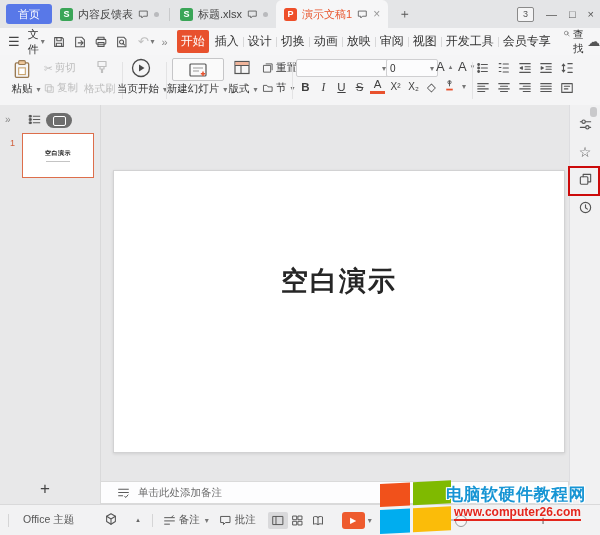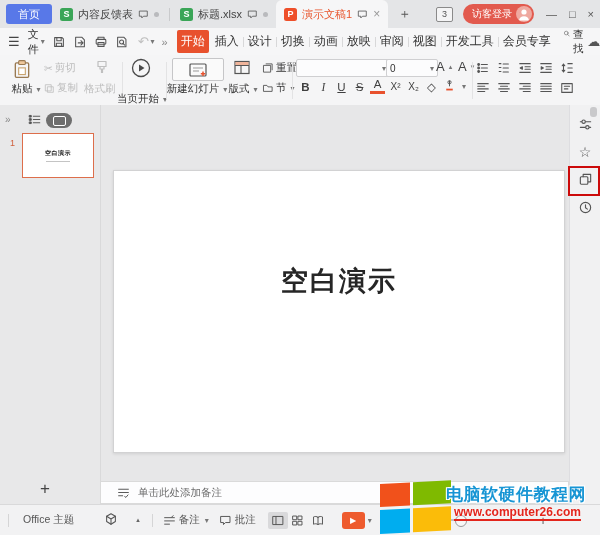--- a/index.html
+++ b/index.html
@@ -128,29 +128,20 @@
     <span class="badge p">P</span>
     <span>演示文稿1</span>
     <svg class="svgic" width="11" height="11" viewBox="0 0 16 16">
         <path d="M2.5 3h11v7.5H8L5.5 13v-2.5h-3z"></path>
       </svg>
     <span class="tab-close">×</span>
   </div>
   <span class="newtab">＋</span>
   <div class="tab-right">
     <div class="doc-count">3</div>
-    <div class="login">
-      <span>访客登录</span>
-      <span class="avatar">
-        <svg width="16" height="16" viewBox="0 0 16 16">
-            <circle cx="8" cy="6" r="2.6" fill="#fff"></circle>
-            <path d="M3 14.5c.5-3 2.3-4.3 5-4.3s4.5 1.3 5 4.3z" fill="#fff"></path>
-          </svg>
-      </span>
-    </div>
     <div class="win">
       <span>—</span>
       <span>□</span>
       <span>×</span>
     </div>
   </div>
 </div>
 
 <div class="menubar">
   <span class="mb-ham">☰</span>
@@ -260,21 +251,21 @@
   </div>
   <div class="rb dis" style="left:84px;top:27px">格式刷</div>
   <div class="rdiv" style="left:122px"></div>
 
   <div class="rb" style="left:130px;top:2px">
     <svg width="22" height="22" viewBox="0 0 22 22">
         <circle cx="11" cy="11" r="8.5" fill="none" stroke="#4a4a4a" stroke-width="1.3"></circle>
         <path d="M9 7.5v7l5.5-3.5z" fill="#4a4a4a"></path>
       </svg>
   </div>
-  <div class="rb rlabel" style="left:112px;top:37px;width:60px">
+  <div class="rb rlabel" style="left:112px;top:27px;width:60px">
     <span>当页开始</span>
       <span class="car">▾</span>
   </div>
   <div class="rdiv" style="left:166px"></div>
 
   <div class="rb" style="left:172px;top:3px;width:50px;height:21px;border:1px solid #c6c6c8;background:#fafafa;border-radius:2px;display:flex;align-items:center;justify-content:center">
     <svg width="20" height="16" viewBox="0 0 20 16">
         <rect x="2" y="2" width="16" height="12" rx="1" fill="none" stroke="#555" stroke-width="1.2"></rect>
         <path d="M5 6h10M5 9h6" stroke="#999" stroke-width="1"></path>
         <path d="M15 9.5v4.5M12.8 11.8h4.4" stroke="#e8512d" stroke-width="1.5"></path>

